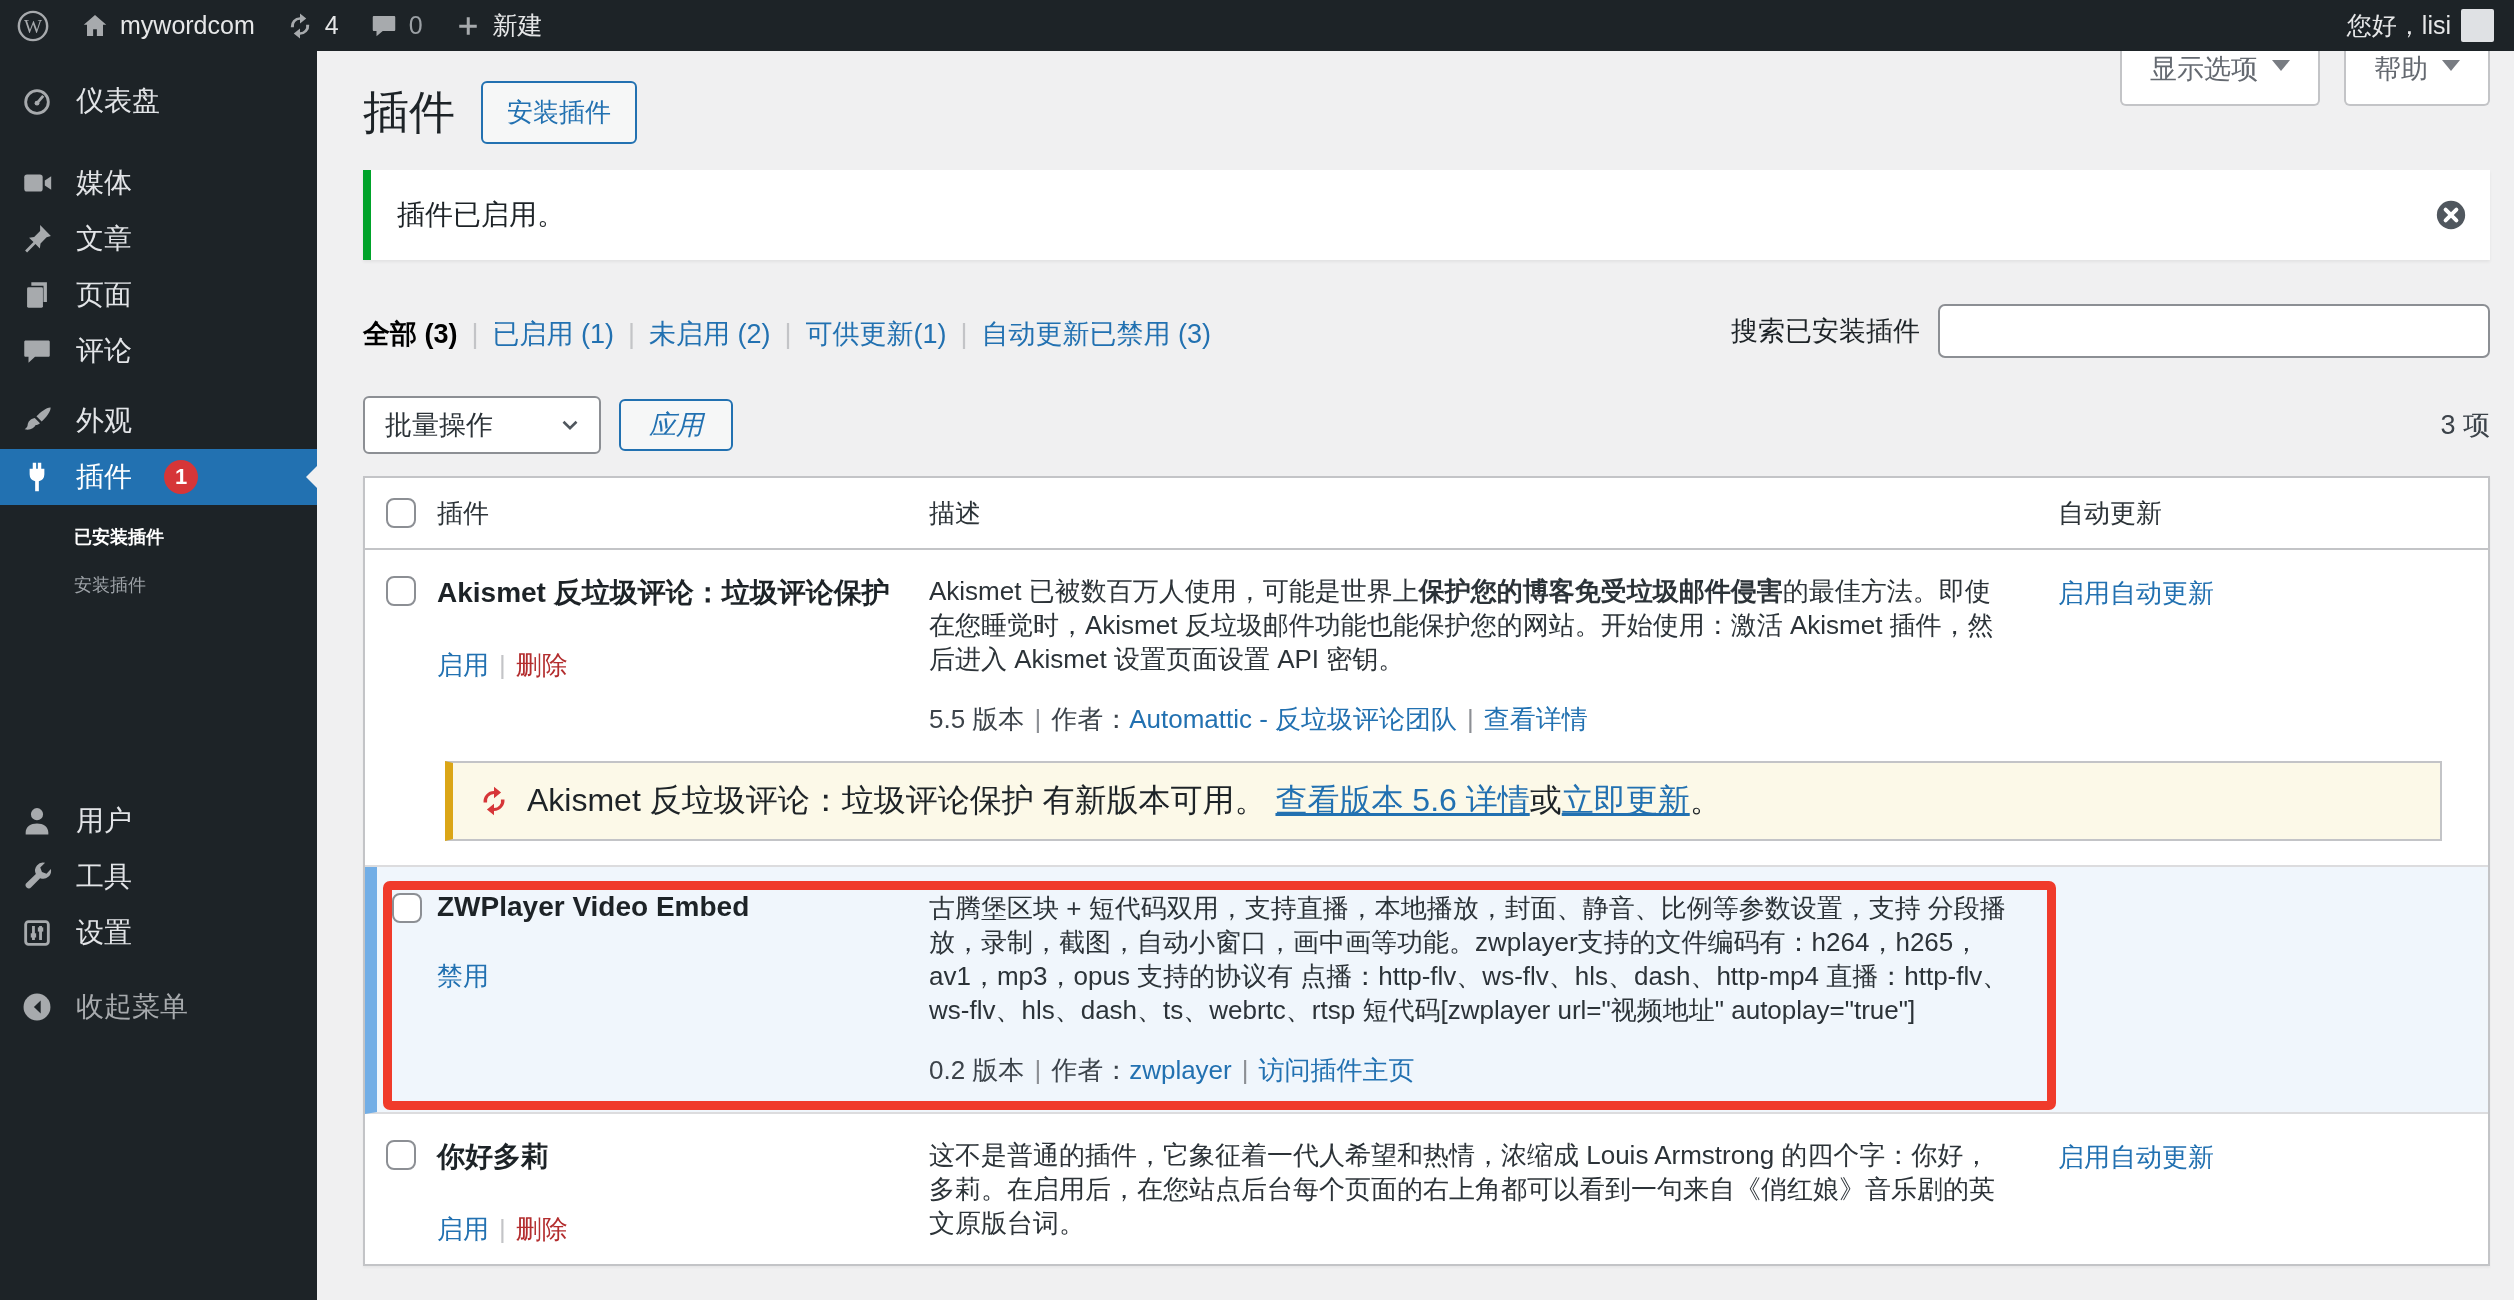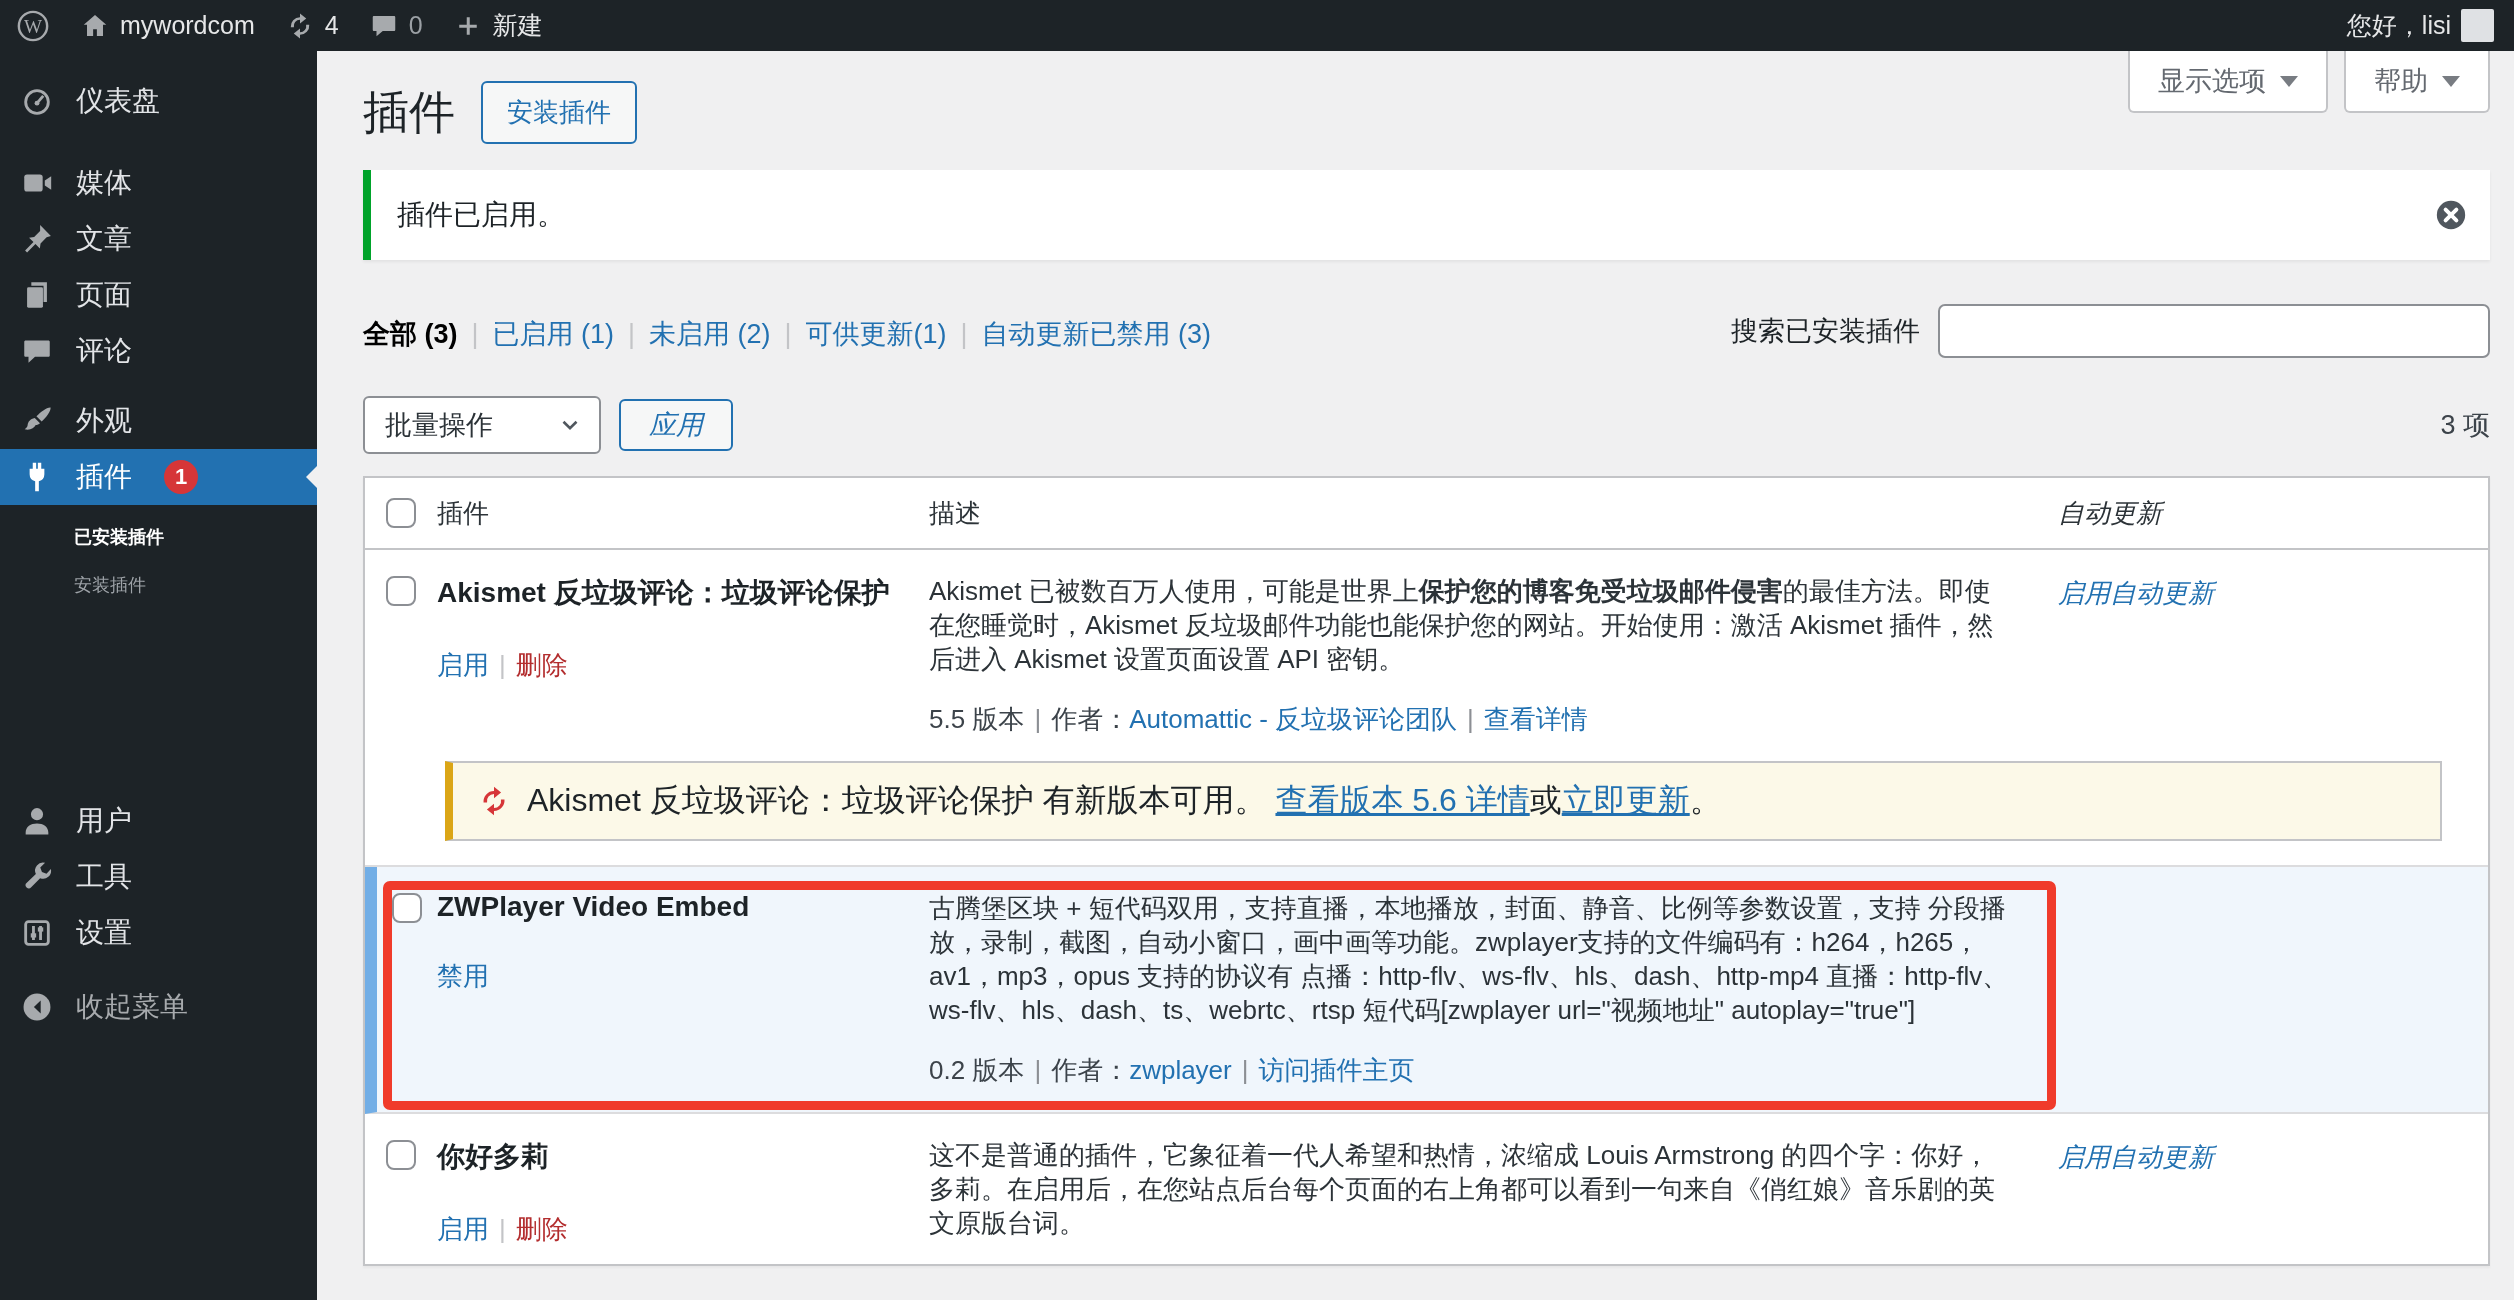--- a/index.html
+++ b/index.html
@@ -44,22 +44,22 @@
   }
   .submenu { padding:8px 0 16px; }
   .sub-item { padding:12px 0 12px 74px; font-size:18px; color:#9ea3a8; cursor:pointer; }
   .sub-item.current { color:#fff; font-weight:bold; }
   .menu-spacer { height:168px; }
   
   .content { position:absolute; left:317px; top:51px; right:0; bottom:0; }
   .screen-meta { position:absolute; top:0; right:24px; display:flex; gap:16px; z-index:20; }
   .meta-btn {
     background:#fff; border:2px solid #c3c4c7; border-top:none; border-radius:0 0 6px 6px;
-    height:62px; display:flex; align-items:center; gap:14px; padding:0 28px;
-    color:#646970; font-size:27px; cursor:pointer;
+    height:55px; display:flex; gap:14px; padding:0 28px;
+    color:#646970; font-size:27px; cursor:pointer;margin-left:8px;
   }
   .caret-down { width:0; height:0; border:9px solid transparent; border-top:11px solid #787c82; margin-top:9px; }
   .wrap { margin:0 24px 0 46px; }
   .title-row { display:flex; align-items:center; gap:26px; padding-top:30px; }
   h1.page-title { font-size:46px; font-weight:400; color:#1d2327; line-height:1.15; }
   .btn-outline {
     display:inline-flex; align-items:center; background:#f6f7f7; border:2px solid #2271b1;
     color:#2271b1; border-radius:6px; font-size:26px; padding:12px 24px; cursor:pointer;
   }
   .notice {
@@ -87,21 +87,21 @@
   }
   .select-box svg { width:26px; height:26px; }
   .btn-apply { height:52px; padding:0 28px; font-size:27px;font-style:italic; }
   .item-count { font-size:27px; color:#3c434a; }
   
   .ptable { margin-top:22px; background:#fff; border:2px solid #c3c4c7; box-shadow:0 2px 2px rgba(0,0,0,.04); }
   .trow { display:flex; }
   .col-cb { width:72px; display:flex; justify-content:center; flex:none; }
   .col-name { width:492px; padding-right:22px; flex:none; }
   .col-desc { flex:1 1 auto; padding-right:36px; }
-  .col-auto { width:442px; flex:none; padding-left:12px;font-style:italic; }
+  .col-auto { width:442px; flex:none; padding-left:12px; }
   .thead { align-items:center; height:72px; border-bottom:2px solid #c3c4c7; font-size:26px; color:#2c3338; }
   .cb { width:30px; height:30px; background:#fff; border:2px solid #8c8f94; border-radius:8px; cursor:pointer; }
   .prow { font-size:26px; }
   .prow .col-cb { padding-top:26px; }
   .prow .col-name { padding-top:24px; }
   .prow .col-desc { padding-top:24px; padding-bottom:24px; }
   .prow .col-auto { padding-top:26px; }
   .p-title { font-size:28px; font-weight:bold; color:#1d2327; }
   .p-actions { margin-top:36px; font-size:26px; }
   .p-actions .sep { color:#c3c4c7; margin:0 10px; }

